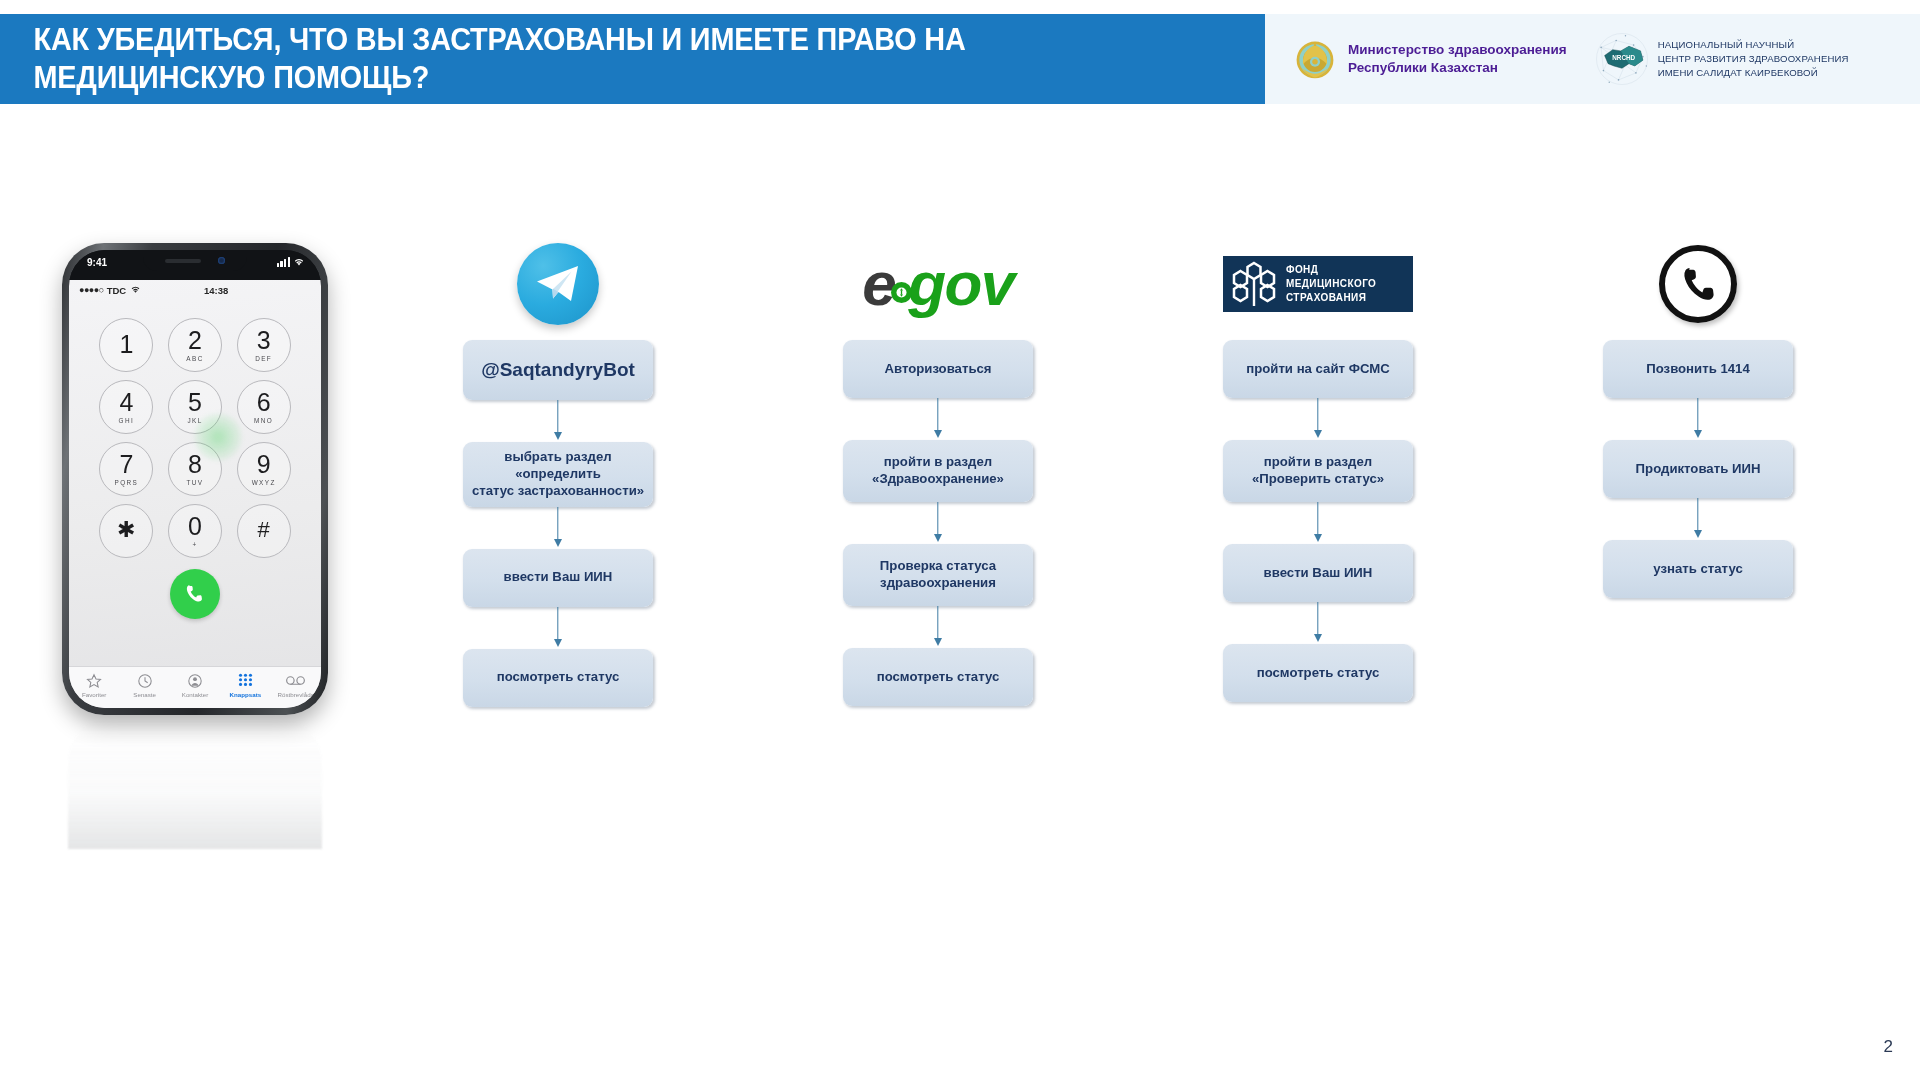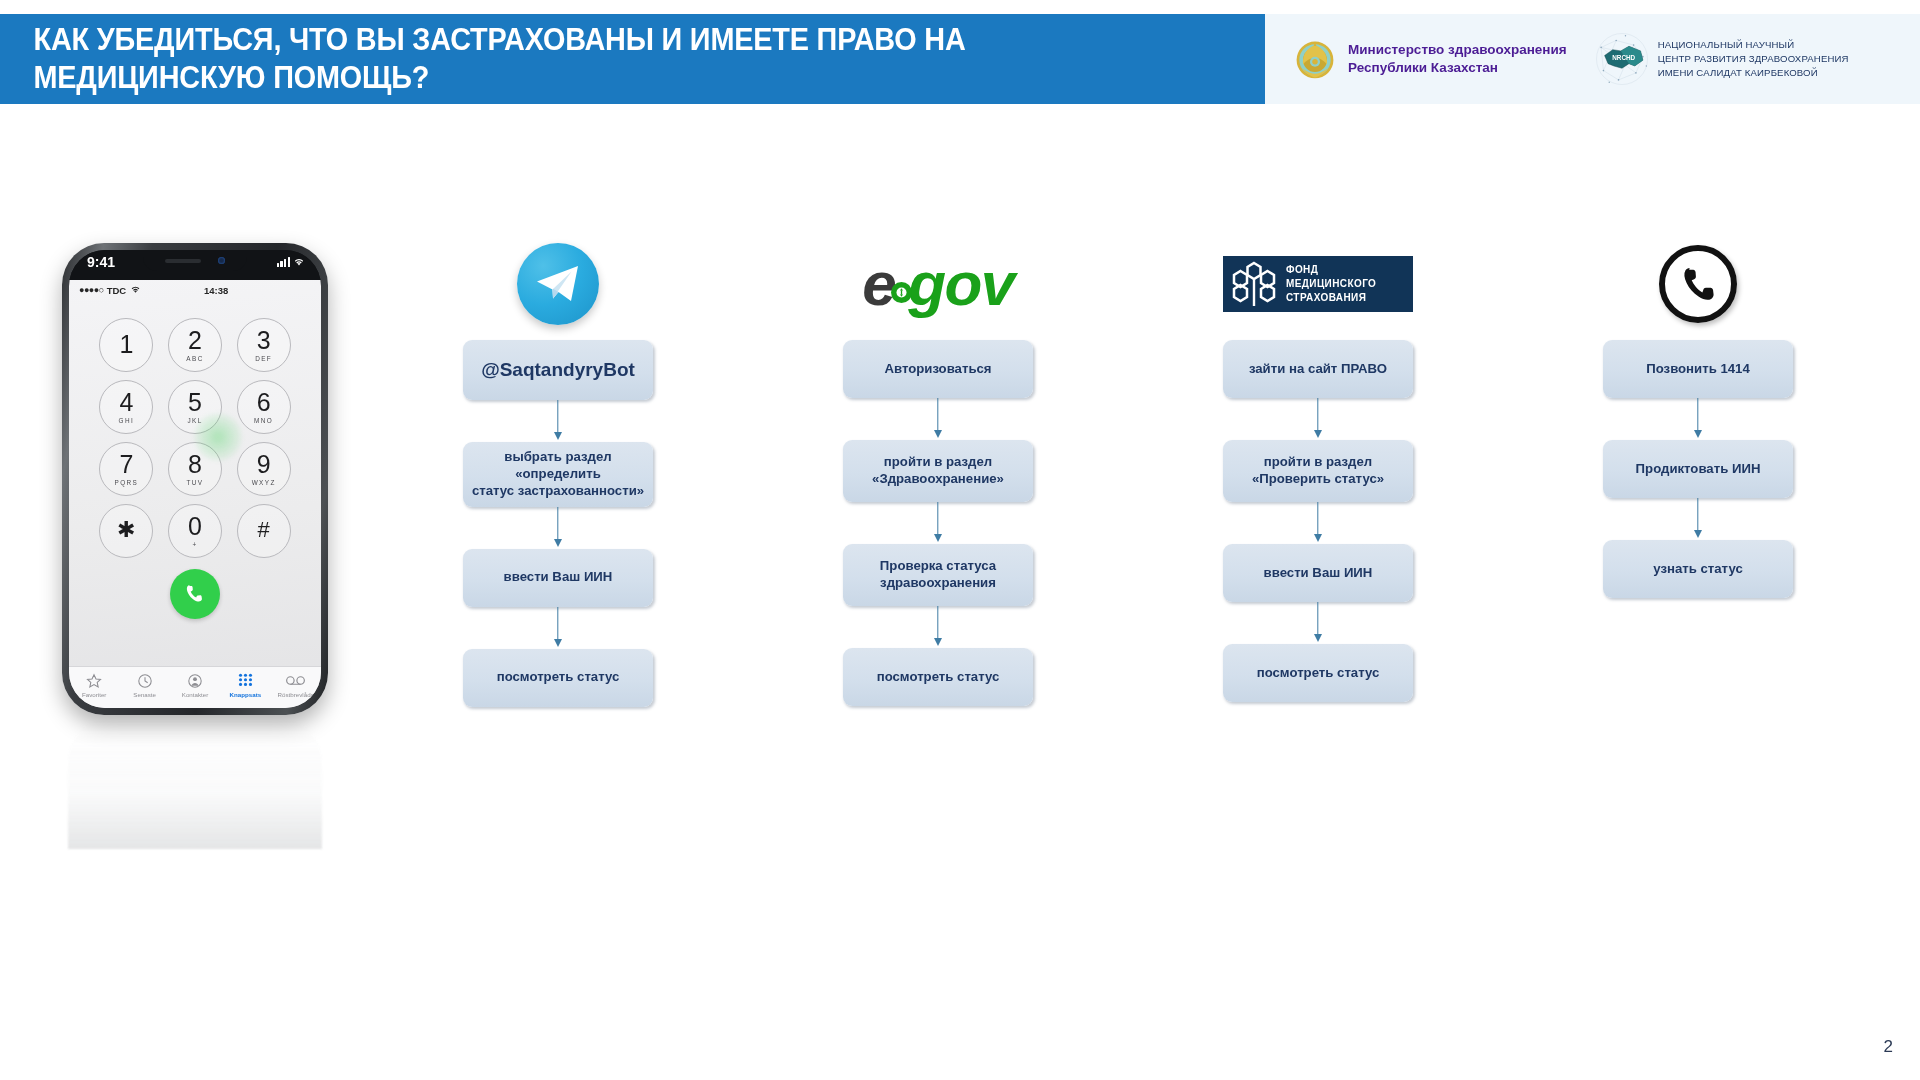--- a/index.html
+++ b/index.html
@@ -71,21 +71,21 @@
     padding:7px;
   }
   #phone-screen {
     position:relative; width:100%; height:100%;
     border-radius:36px;
     background:#111316;
     overflow:hidden;
   }
   #ios-statusbar {
     position:absolute; left:0; top:0; width:100%; height:30px;
-    background:#111316; color:#fff; font-size:14px; font-weight:bold;
+    background:#111316; color:#fff; font-size:10px; font-weight:bold;
     display:flex; align-items:center; justify-content:space-between;
     padding:0 16px 6px 18px;
   }
   #notch {
     position:absolute; left:50%; top:0; transform:translateX(-50%);
     width:104px; height:21px; background:#111316;
     border-bottom-left-radius:14px; border-bottom-right-radius:14px;
     z-index:4;
   }
   #notch .speaker {
@@ -534,21 +534,21 @@
             <path d="M9.5 26 L16 30 L16 38 L9.5 42 L3 38 L3 30 Z"></path>
           </g>
           <rect x="21.8" y="19" width="2.4" height="28" fill="#ffffff"></rect>
         </svg>
         <div id="fsms-text">ФОНД
 МЕДИЦИНСКОГО
 СТРАХОВАНИЯ</div>
       </div>
     </div>
     <div class="flow">
-      <div class="fbox">зайти на сайт ПРАВО</div>
+      <div class="fbox">пройти на сайт ФСМС</div>
       <div class="arrow">
           <span class="line"></span>
           <span class="head"></span>
         </div>
       <div class="fbox tall">пройти в раздел
 «Проверить статус»</div>
       <div class="arrow">
           <span class="line"></span>
           <span class="head"></span>
         </div>

